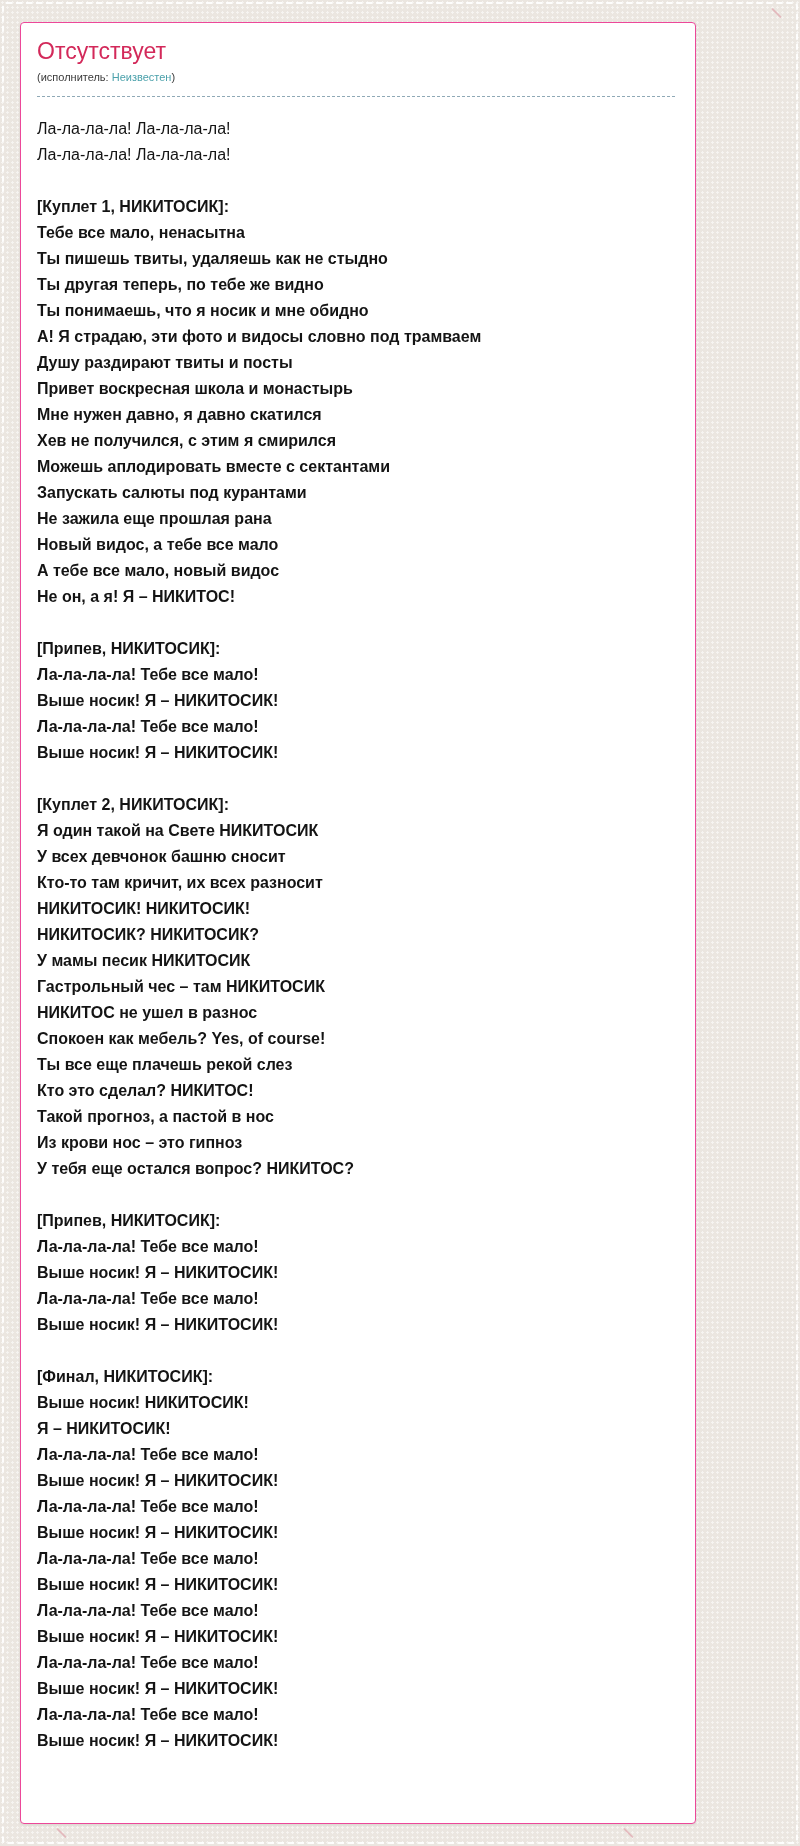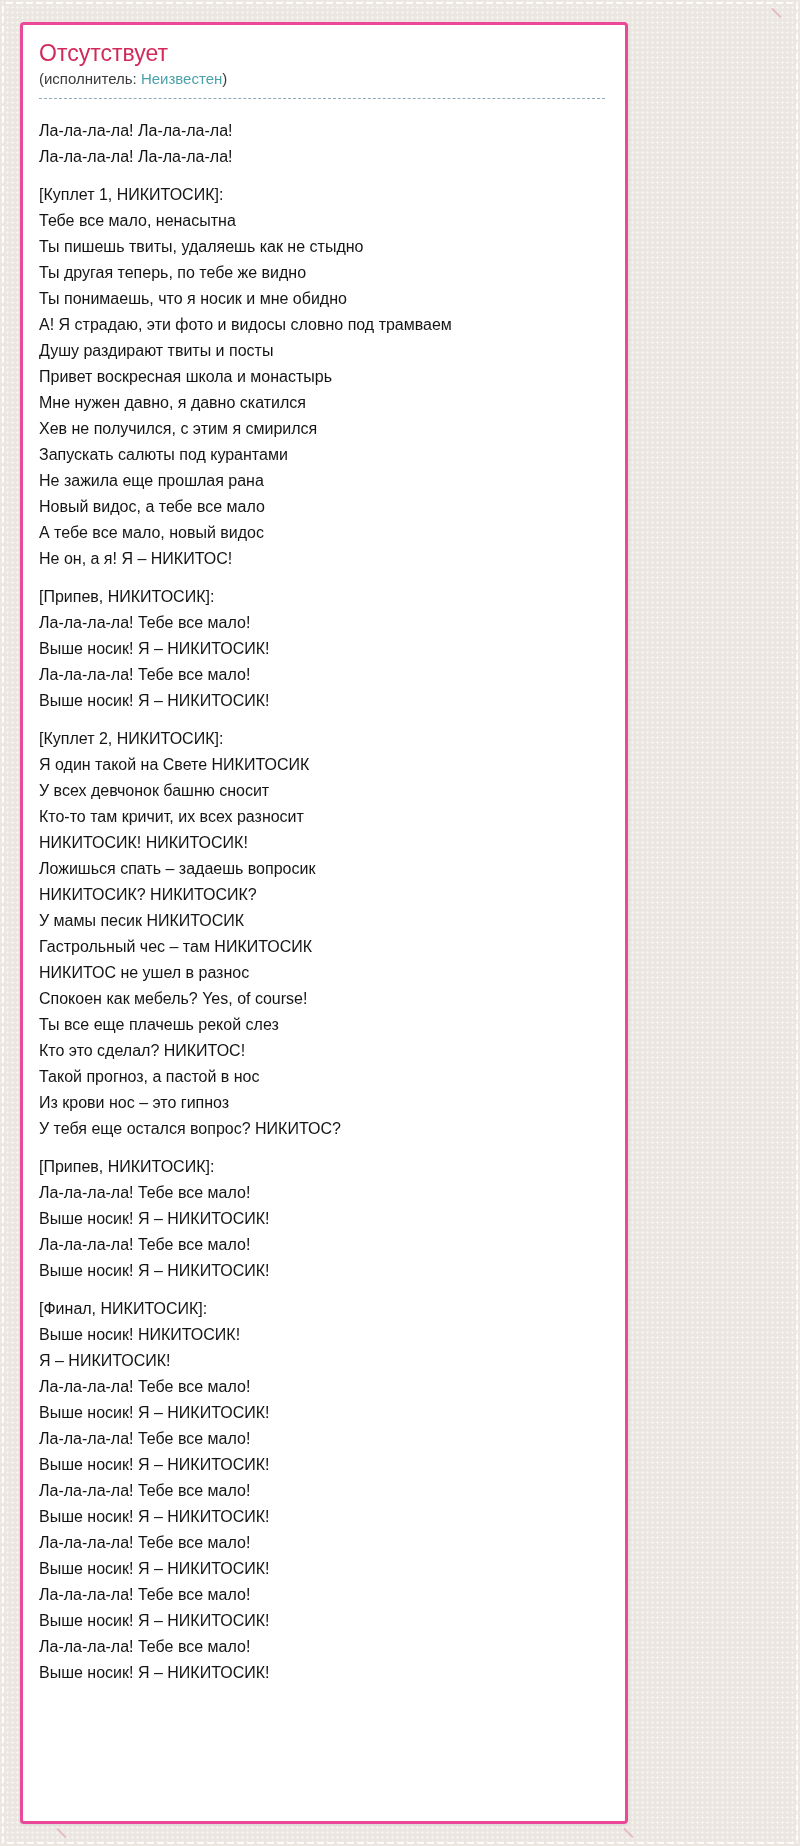--- a/index.html
+++ b/index.html
@@ -27,41 +27,41 @@
   }
   .stitch-mark{
     position:absolute;width:13px;height:2px;
     background:var(--stitch-pink);opacity:.65;
     transform:rotate(45deg);border-radius:1px;
   }
   .stitch-mark.m1{left:770px;top:12px;}
   .stitch-mark.m2{left:55px;top:1832px;}
   .stitch-mark.m3{left:622px;top:1832px;}
   .card{
-    position:absolute;left:20px;top:22px;width:608px;height:1802px;
+    position:absolute;left:20px;top:22px;width:676px;height:1802px;
     background:var(--card-background);
-    border:3px solid #ec4899;border-radius:4px;
+    border:1px solid #ec4899;border-radius:4px;
     box-shadow:0 1px 3px rgba(0,0,0,0.08);
     padding:14px 20px 26px 16px;
   }
   .song-title{
     margin:0;font-size:23px;font-weight:normal;line-height:28px;
     color:var(--title);
   }
   .song-subtitle{
-    font-size:15px;line-height:20px;color:#3a3a3a;
+    font-size:11px;line-height:20px;color:#3a3a3a;
     padding-bottom:9px;margin-top:2px;
     border-bottom:1px dashed var(--separator-dash);
   }
   .song-subtitle a{color:var(--artist-link);text-decoration:none;cursor:pointer;}
   .lyrics{
     margin-top:19px;
     font-size:16px;line-height:26px;color:var(--lyrics-text);
   }
-  .stanza + .stanza{margin-top:12px;}
+  .stanza + .stanza{margin-top:26px;font-weight:bold;}
   .line{white-space:pre-wrap;}
 </style>
 </head>
 <body>
 
 <div class="stitch-frame"></div>
 <span class="stitch-mark m1"></span>
 <span class="stitch-mark m2"></span>
 <span class="stitch-mark m3"></span>
 
@@ -79,40 +79,40 @@
         <div class="line">[Куплет 1, НИКИТОСИК]:</div>
         <div class="line">Тебе все мало, ненасытна</div>
         <div class="line">Ты пишешь твиты, удаляешь как не стыдно</div>
         <div class="line">Ты другая теперь, по тебе же видно</div>
         <div class="line">Ты понимаешь, что я носик и мне обидно</div>
         <div class="line">А! Я страдаю, эти фото и видосы словно под трамваем</div>
         <div class="line">Душу раздирают твиты и посты</div>
         <div class="line">Привет воскресная школа и монастырь</div>
         <div class="line">Мне нужен давно, я давно скатился</div>
         <div class="line">Хев не получился, с этим я смирился</div>
+        <div class="line">Можешь аплодировать вместе с сектантами</div>
         <div class="line">Запускать салюты под курантами</div>
         <div class="line">Не зажила еще прошлая рана</div>
         <div class="line">Новый видос, а тебе все мало</div>
         <div class="line">А тебе все мало, новый видос</div>
         <div class="line">Не он, а я! Я – НИКИТОС!</div>
       </div>
       <div class="stanza">
         <div class="line">[Припев, НИКИТОСИК]:</div>
         <div class="line">Ла-ла-ла-ла! Тебе все мало!</div>
         <div class="line">Выше носик! Я – НИКИТОСИК!</div>
         <div class="line">Ла-ла-ла-ла! Тебе все мало!</div>
         <div class="line">Выше носик! Я – НИКИТОСИК!</div>
       </div>
       <div class="stanza">
         <div class="line">[Куплет 2, НИКИТОСИК]:</div>
         <div class="line">Я один такой на Свете НИКИТОСИК</div>
         <div class="line">У всех девчонок башню сносит</div>
         <div class="line">Кто-то там кричит, их всех разносит</div>
         <div class="line">НИКИТОСИК! НИКИТОСИК!</div>
-        <div class="line">Ложишься спать – задаешь вопросик</div>
         <div class="line">НИКИТОСИК? НИКИТОСИК?</div>
         <div class="line">У мамы песик НИКИТОСИК</div>
         <div class="line">Гастрольный чес – там НИКИТОСИК</div>
         <div class="line">НИКИТОС не ушел в разнос</div>
         <div class="line">Спокоен как мебель? Yes, of course!</div>
         <div class="line">Ты все еще плачешь рекой слез</div>
         <div class="line">Кто это сделал? НИКИТОС!</div>
         <div class="line">Такой прогноз, а пастой в нос</div>
         <div class="line">Из крови нос – это гипноз</div>
         <div class="line">У тебя еще остался вопрос? НИКИТОС?</div>

